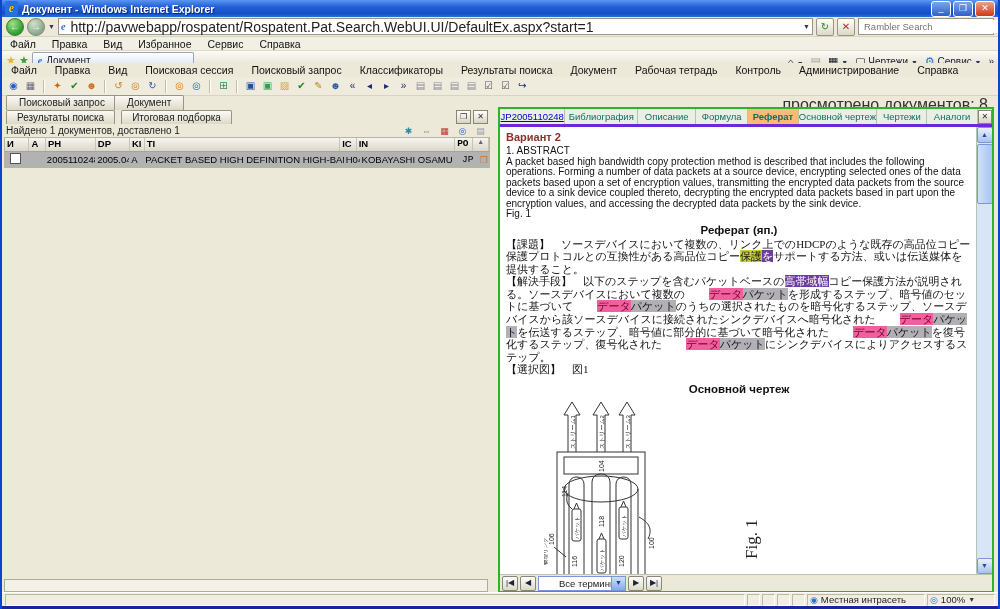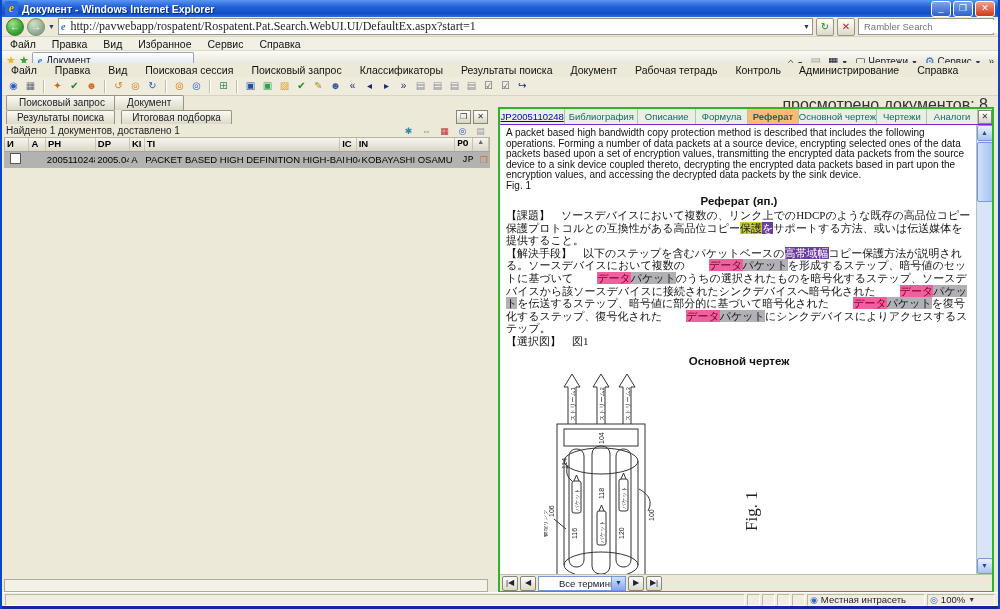--- a/index.html
+++ b/index.html
@@ -23,22 +23,22 @@
   .addrbar{position:absolute;left:0;right:0;top:17px;height:19px;background:#ece9d8;
     border-bottom:1px solid #d8d4c4;display:flex;align-items:center;padding:0 4px;gap:3px;}
   .navcirc{width:16px;height:16px;border-radius:50%;color:#fff;font-size:10px;line-height:15px;
     text-align:center;border:1px solid #3a7a3a;
     background:radial-gradient(circle at 35% 30%,#9fe08f,#2c9e2c 70%);}
   .navcirc.fwd{background:radial-gradient(circle at 35% 30%,#cfe0cf,#8aa88a 70%);border-color:#7a8a7a;}
   .dd{font-size:7px;color:#335;}
   .urlwrap{flex:1;height:15px;background:#fff;border:1px solid #9a9687;display:flex;
     align-items:center;padding:0 2px;gap:3px;}
   .pageico{font:italic bold 10px "Liberation Serif",serif;color:#2a6ee0;}
-  .urlwrap input{flex:1;border:none;outline:none;font-size:12px;color:#222;
-    font-family:Liberation Serif, serif;background:transparent;}
+  .urlwrap input{flex:1;border:none;outline:none;font-size:14px;color:#222;
+    font-family:Liberation Sans, sans-serif;background:transparent;}
   .sqbtn{width:16px;height:16px;border:1px solid #9a9687;border-radius:2px;
     background:linear-gradient(#fff,#dcd8c8);text-align:center;font-size:10px;line-height:15px;}
   .sqbtn.refresh{color:#1c8a1c;}
   .sqbtn.stop{color:#cc2020;font-weight:bold;}
   .searchwrap{width:128px;height:15px;background:#fff;border:1px solid #9a9687;display:flex;
     align-items:center;padding:0 3px;gap:3px;}
   .searchwrap input{flex:1;border:none;outline:none;font-size:9.5px;color:#8a8a8a;
     font-family:"Liberation Sans",sans-serif;}
   
   .iemenubar{position:absolute;left:0;right:0;top:37px;height:13px;background:#f2f0e4;
@@ -91,21 +91,21 @@
   .gr div{padding:0 2px;overflow:hidden;white-space:nowrap;}
   .cbx{width:9px;height:9px;background:#fff;border:1px solid #555;margin-left:3px;}
   .c-i{width:22px;}.c-a{width:13px;}.c-ph{width:51px;}.c-dp{width:33px;}.c-ki{width:11px;}
   .c-ti{width:216px;}.c-ic{width:13px;}.c-in{width:106px;}.c-po{width:15px;font-family:Liberation Mono, monospace;}
   .hup{width:12px;margin-left:auto;font-size:7px;color:#667;text-align:center;}
   .hscroll{position:absolute;left:2px;right:4px;bottom:1px;height:11px;background:#f4f2e8;
     border:1px solid #b0ac9c;}
   
   .right-pane{position:absolute;left:496px;width:496px;top:0;bottom:0;
     border:2px solid #2fb32f;background:#fff;display:flex;flex-direction:column;box-sizing:border-box;}
-  .doc-tabs{height:15px;background:#e9efe3;border-bottom:1px solid #6d28d9;display:flex;
+  .doc-tabs{height:15px;background:#e9efe3;border-bottom:3px solid #6d28d9;display:flex;
     align-items:stretch;font-size:9.5px;color:#136a6a;}
   .dtab{border-right:1px solid #b4c4ae;display:flex;align-items:center;justify-content:center;
     padding:0 3px;white-space:nowrap;overflow:hidden;}
   .dtab.link{color:#0000cc;text-decoration:underline;}
   .dtab.active{background:#fdba74;font-weight:bold;}
   .doc-close{margin-left:auto;width:13px;height:12px;align-self:center;border:1px solid #8a8675;
     background:linear-gradient(#fff,#d8d4c4);font-size:8px;line-height:11px;text-align:center;color:#333;}
   .doc-body{flex:1;display:flex;overflow:hidden;}
   .doc-content{flex:1;padding:3px 4px 0 6px;overflow:hidden;position:relative;}
   .variant{font-size:11px;font-weight:bold;color:#8a3028;margin:1px 0 3px 0;}
@@ -322,21 +322,23 @@
         <span class="dtab" style="width:48px;">Формула</span>
         <span class="dtab active" style="width:46px;">Реферат</span>
         <span class="dtab" style="width:76px;">Основной чертеж</span>
         <span class="dtab" style="width:46px;">Чертежи</span>
         <span class="dtab" style="width:46px;">Аналоги</span>
         <span class="doc-close">✕</span>
       </div>
 
       <div class="doc-body">
         <div class="doc-content">
+          <div class="variant">Вариант 2</div>
           <div class="eng">
+            <div class="h">1. ABSTRACT</div>
             <div>A packet based high bandwidth copy protection method is described that includes the following operations. Forming a number of data packets at a source device, encrypting selected ones of the data packets based upon a set of encryption values, transmitting the encrypted data packets from the source device to a sink device coupled thereto, decrypting the encrypted data packets based in part upon the encryption values, and accessing the decrypted data packets by the sink device.</div>
             <div>Fig. 1</div>
           </div>
           <div class="jp-head">Реферат (яп.)</div>
           <div class="jp"><span>【課題】　ソースデバイスにおいて複数の、リンク上でのHDCPのような既存の高品位コピー保護プロトコルとの互換性がある高品位コピー</span><span class="hl-y">保護</span><span class="hl-p">を</span><span>サポートする方法、或いは伝送媒体を提供すること。</span></div>
           <div class="jp"><span>【解決手段】　以下のステップを含むパケットベースの</span><span class="hl-p">高帯域幅</span><span>コピー保護方法が説明される。ソースデバイスにおいて複数の</span><span class="hl-pink">データ</span><span class="hl-g">パケット</span><span>を形成するステップ、暗号値のセットに基づいて</span><span class="hl-pink">データ</span><span class="hl-g">パケット</span><span>のうちの選択されたものを暗号化するステップ、ソースデバイスから該ソースデバイスに接続されたシンクデバイスへ暗号化された</span><span class="hl-pink">データ</span><span class="hl-g">パケット</span><span>を伝送するステップ、暗号値に部分的に基づいて暗号化された</span><span class="hl-pink">データ</span><span class="hl-g">パケット</span><span>を復号化するステップ、復号化された</span><span class="hl-pink">データ</span><span class="hl-g">パケット</span><span>にシンクデバイスによりアクセスするステップ。</span></div>
           <div class="jp">【選択図】　図1</div>
           <div class="draw-head">Основной чертеж</div>
 
           <div class="figwrap">

